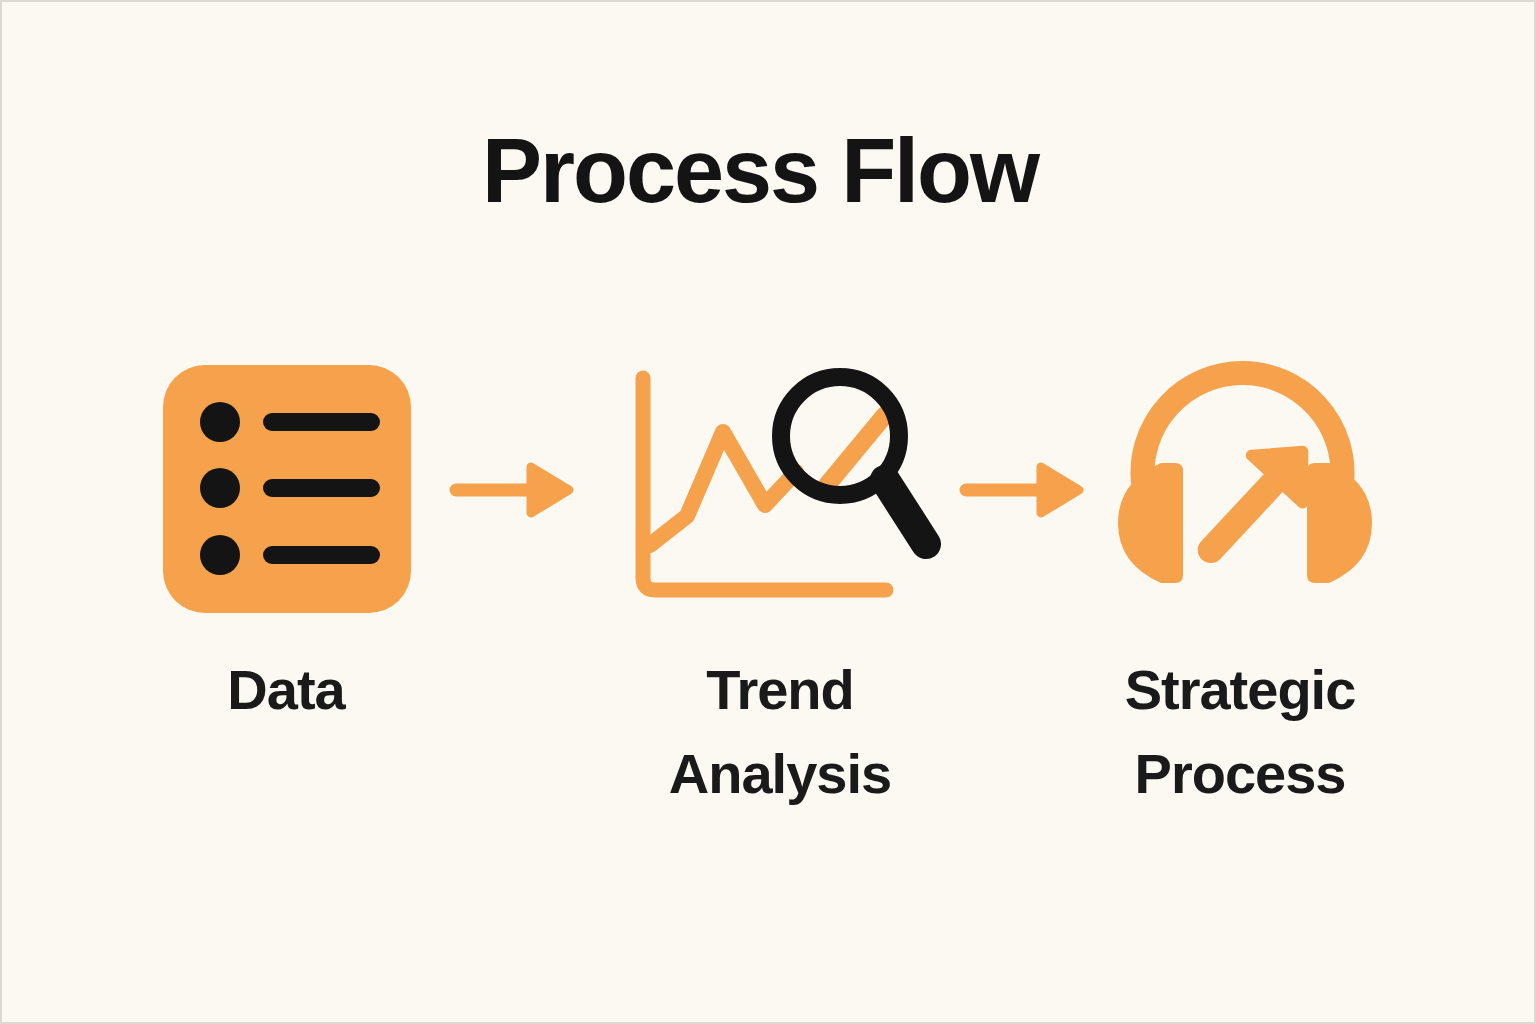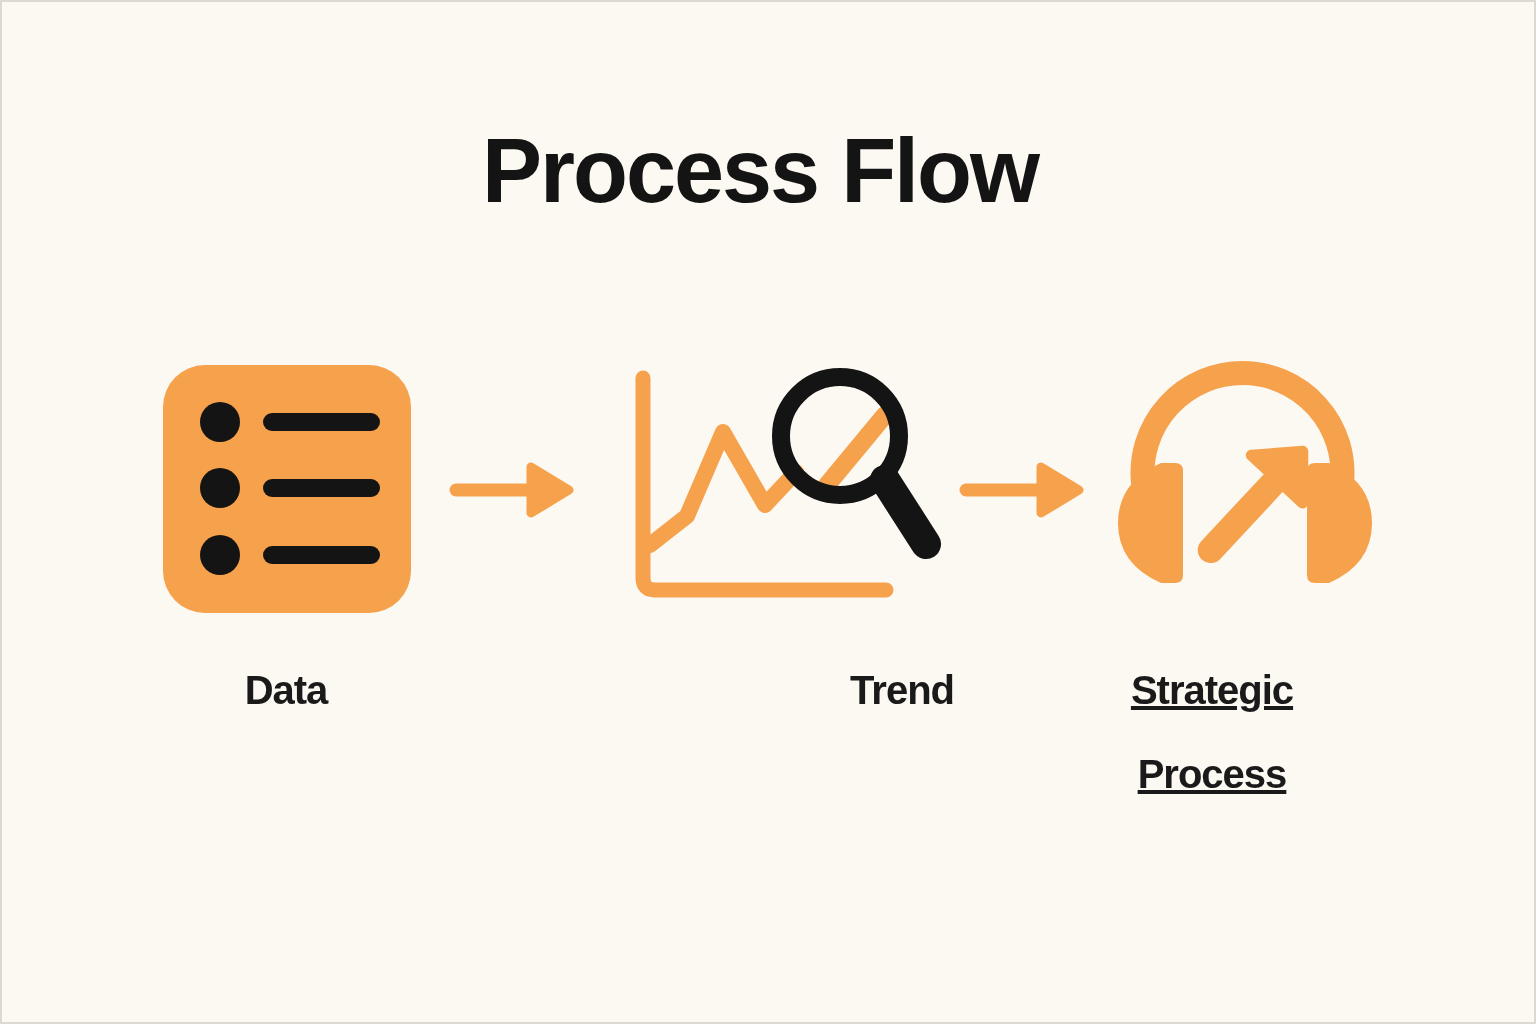--- a/index.html
+++ b/index.html
@@ -28,29 +28,29 @@
     font-weight:700;
     letter-spacing:-2px;
     color:var(--black);
   }
   .icon-abs{position:absolute;}
   .step-label{
     position:absolute;
     top:648px;
     width:400px;
     text-align:center;
-    font-size:40px;
+    font-size:56px;
     font-weight:700;
     line-height:84px;
     letter-spacing:-1px;
     color:var(--text);
   }
   .label-1{left:86px;}
-  .label-2{left:554px;text-align:right;}
-  .label-3{left:1012px;text-decoration:underline;}
+  .label-2{left:580px;}
+  .label-3{left:1040px;}
   .o-stroke{stroke:var(--orange);}
   .o-fill{fill:var(--orange);}
   .k-stroke{stroke:var(--black);}
   .k-fill{fill:var(--black);}
   .no-fill{fill:none;}
 </style>
 </head>
 <body>
 
 <div class="canvas">
@@ -102,19 +102,20 @@
       <line x1="4" y1="0" x2="94" y2="0" class="o-stroke" stroke-width="26" stroke-linecap="round"></line>
       <path d="M 101 -35 L 139 0 L 101 35 Z" class="o-fill o-stroke" stroke-width="11" stroke-linejoin="round"></path>
     </g>
   </svg>
 
   <div class="step-label label-1">
     <div>Data</div>
   </div>
   <div class="step-label label-2">
     <div>Trend</div>
+    <div>Analysis</div>
   </div>
   <div class="step-label label-3">
     <div>Strategic</div>
     <div>Process</div>
   </div>
 
 </div>
 
 </body></html>

